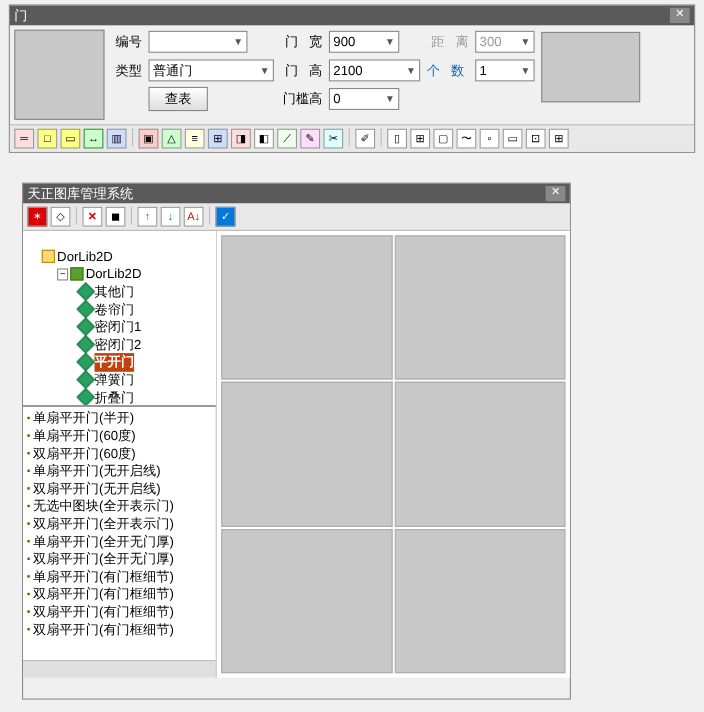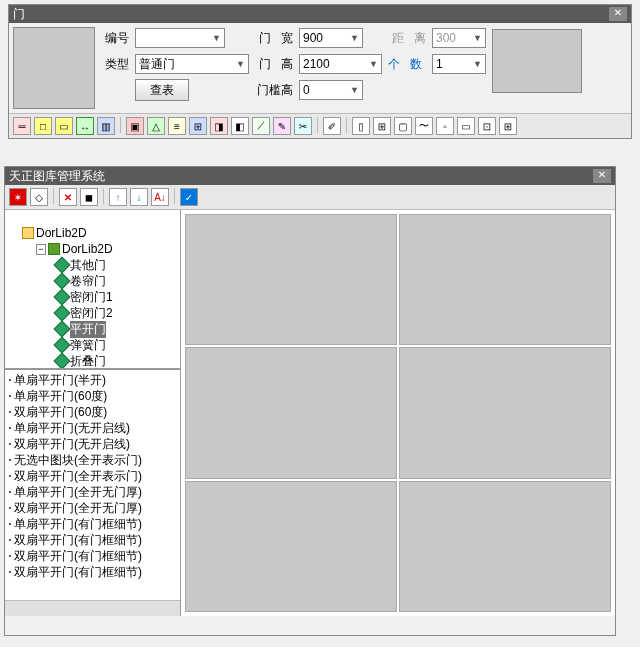--- a/index.html
+++ b/index.html
@@ -16,31 +16,31 @@
 .lbl { width: 28px; text-align: right; color: #000; }
 .lbl-dis { color: #999; }
 .combo, .inp { height: 20px; border: 1px solid #888; background: #fff; padding: 0 3px; }
 .combo { width: 90px; display: flex; justify-content: space-between; align-items: center; }
 .combo .arrow { font-size: 9px; color: #555; }
 .btn { height: 22px; padding: 0 14px; border: 1px solid #888; background: linear-gradient(#fff,#ddd); cursor: pointer; }
 .link { color: #0066cc; cursor: pointer; }
 .toolbar-top { background: #e8e8e8; border-top: 1px solid #bbb; padding: 3px 4px; display: flex; gap: 3px; flex-wrap: wrap; }
 .tool-ico { width: 18px; height: 18px; border: 1px solid #999; display: inline-flex; align-items: center; justify-content: center; font-size: 10px; background: #fff; cursor: pointer; }
 
-.lib-panel { left: 4px; top: 166px; width: 612px; height: 470px; }
+.lib-panel { left: 20px; top: 166px; width: 499px; height: 470px; }
 .lib-toolbar { background: #e8e8e8; padding: 3px 4px; display: flex; gap: 3px; border-bottom: 1px solid #bbb; }
 .lib-body { display: flex; height: 406px; }
 .left-col { width: 176px; display: flex; flex-direction: column; border-right: 1px solid #999; }
 .tree { flex: 0 0 160px; background: #fff; overflow: auto; border-bottom: 2px solid #999; padding: 15px; }
 .tree-node { display: flex; align-items: center; gap: 2px; height: 16px; padding-left: 2px; cursor: pointer; white-space: nowrap; }
 .tree-node .ico { width: 12px; height: 12px; display: inline-flex; align-items: center; justify-content: center; font-size: 9px; }
 .tree-node.l1 { padding-left: 2px; }
 .tree-node.l2 { padding-left: 16px; }
 .tree-node.l3 { padding-left: 36px; }
-.tree-node.sel span.txt { background: #737373; color: #fff; }
+.tree-node.sel span.txt { background: #c2410c; color: #fff; font-weight: bold; }
 .folder-ico { background: #ffd970; border: 1px solid #b68b00; }
 .plus-ico { background: #5aa02c; color: #fff; border: 1px solid #3a7a1c; }
 .diamond-ico { background: #2aa060; transform: rotate(45deg); border: 1px solid #1a7040; }
 .list { flex: 1; background: #fff; overflow: auto; padding: 2px; }
 .list-item { display: flex; align-items: center; gap: 3px; height: 16px; padding-left: 2px; cursor: pointer; white-space: nowrap; }
 .thumbs { flex: 1; background: #fff; padding: 4px; display: grid; grid-template-columns: 1fr 1fr; grid-template-rows: 1fr 1fr 1fr; gap: 2px; overflow: hidden; }
 .thumb { background: #c8c8c8; border: 1px solid #aaa; }
 .statusbar { height: 20px; background: #e8e8e8; border-top: 1px solid #bbb; display: flex; align-items: center; padding: 0 6px; gap: 24px; color: #000; }
 .sep { width: 1px; height: 16px; background: #bbb; margin: 0 2px; }
 .scroll-h { height: 16px; background: #e0e0e0; border-top: 1px solid #bbb; }

